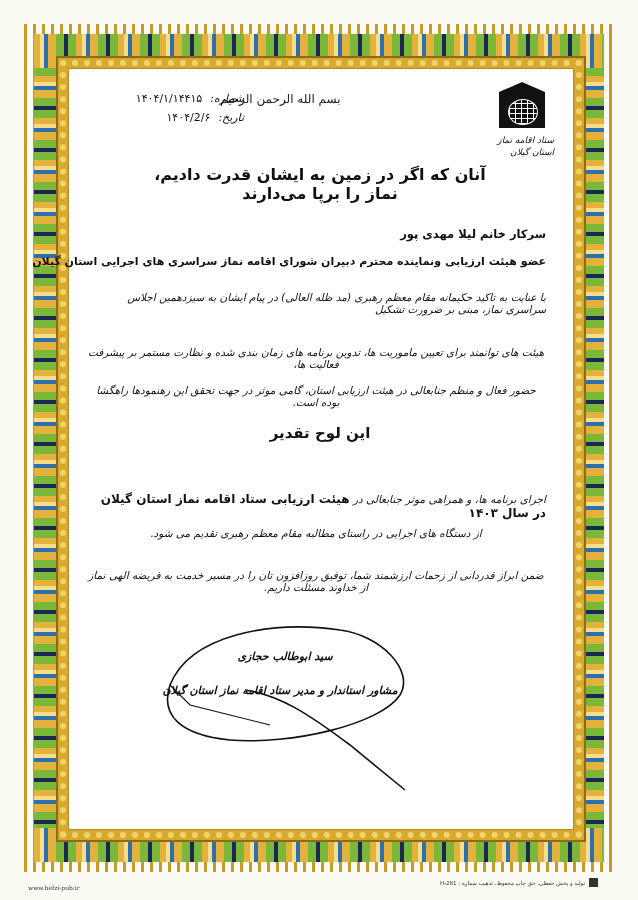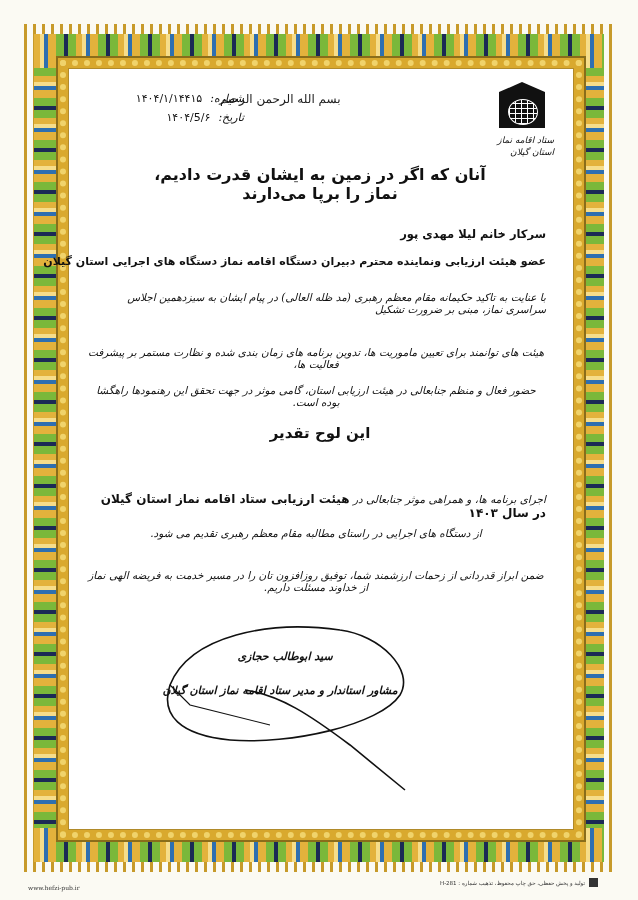--- a/index.html
+++ b/index.html
@@ -99,28 +99,28 @@
     </div>
   </div>
 
   <div class="abs meta">
     <div class="row">
       <span class="lbl">شماره:</span>
       <span>۱۴۰۴/۱/۱۴۴۱۵</span>
     </div>
     <div class="row">
       <span class="lbl">تاریخ:</span>
-      <span>۱۴۰۴/5/۶</span>
+      <span>۱۴۰۴/2/۶</span>
     </div>
   </div>
 
   <div class="abs verse-tr">آنان که اگر در زمین به ایشان قدرت دادیم، نماز را برپا می‌دارند</div>
 
   <div class="abs recipient">سرکار خانم لیلا مهدی پور</div>
-  <div class="abs role">عضو هیئت ارزیابی ونماینده محترم دبیران دستگاه اقامه نماز دستگاه های اجرایی  استان گیلان</div>
+  <div class="abs role">عضو هیئت ارزیابی ونماینده محترم دبیران شورای اقامه نماز سراسری های اجرایی  استان گیلان</div>
 
   <div class="abs para p1">با عنایت به تاکید حکیمانه مقام معظم رهبری (مد ظله العالی) در پیام ایشان به سیزدهمین اجلاس سراسری نماز، مبنی بر ضرورت تشکیل</div>
   <div class="abs para p2">هیئت های توانمند برای تعیین ماموریت ها، تدوین برنامه های زمان بندی شده و نظارت مستمر بر پیشرفت فعالیت ها،</div>
   <div class="abs heading">این لوح تقدیر</div>
 
   <div class="abs para p3">حضور فعال و منظم جنابعالی در هیئت ارزیابی استان، گامی موثر در جهت تحقق این رهنمودها راهگشا بوده است.</div>
 
 
   <div class="abs p5">
     <span class="ital">اجرای برنامه ها، و همراهی موثر جنابعالی در</span>

